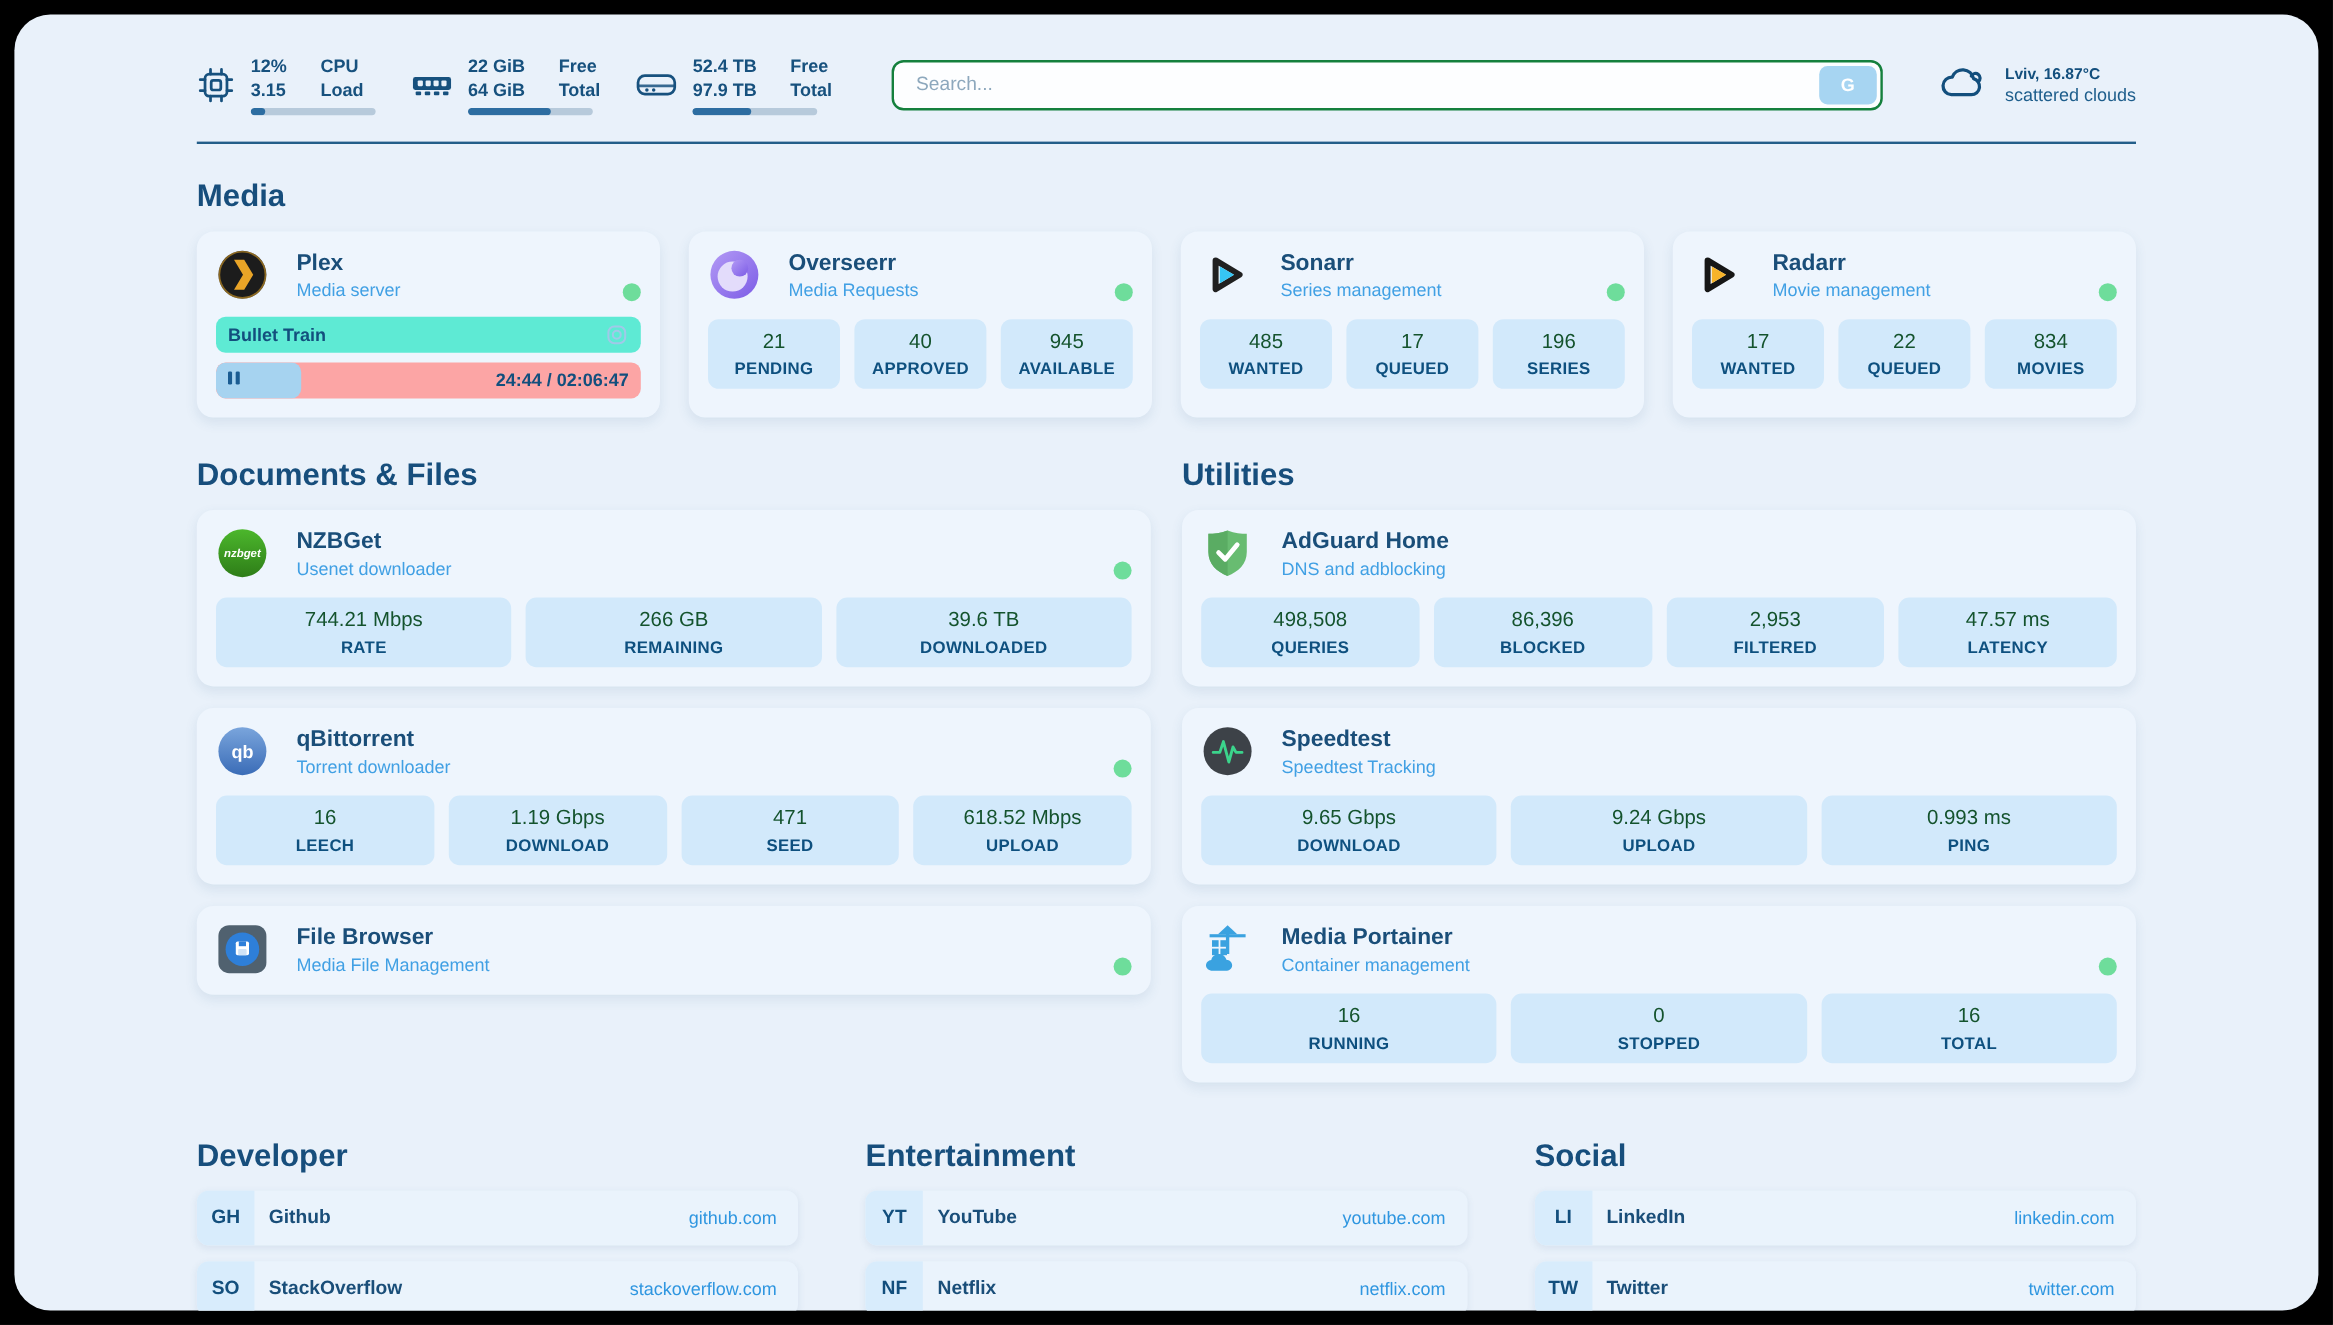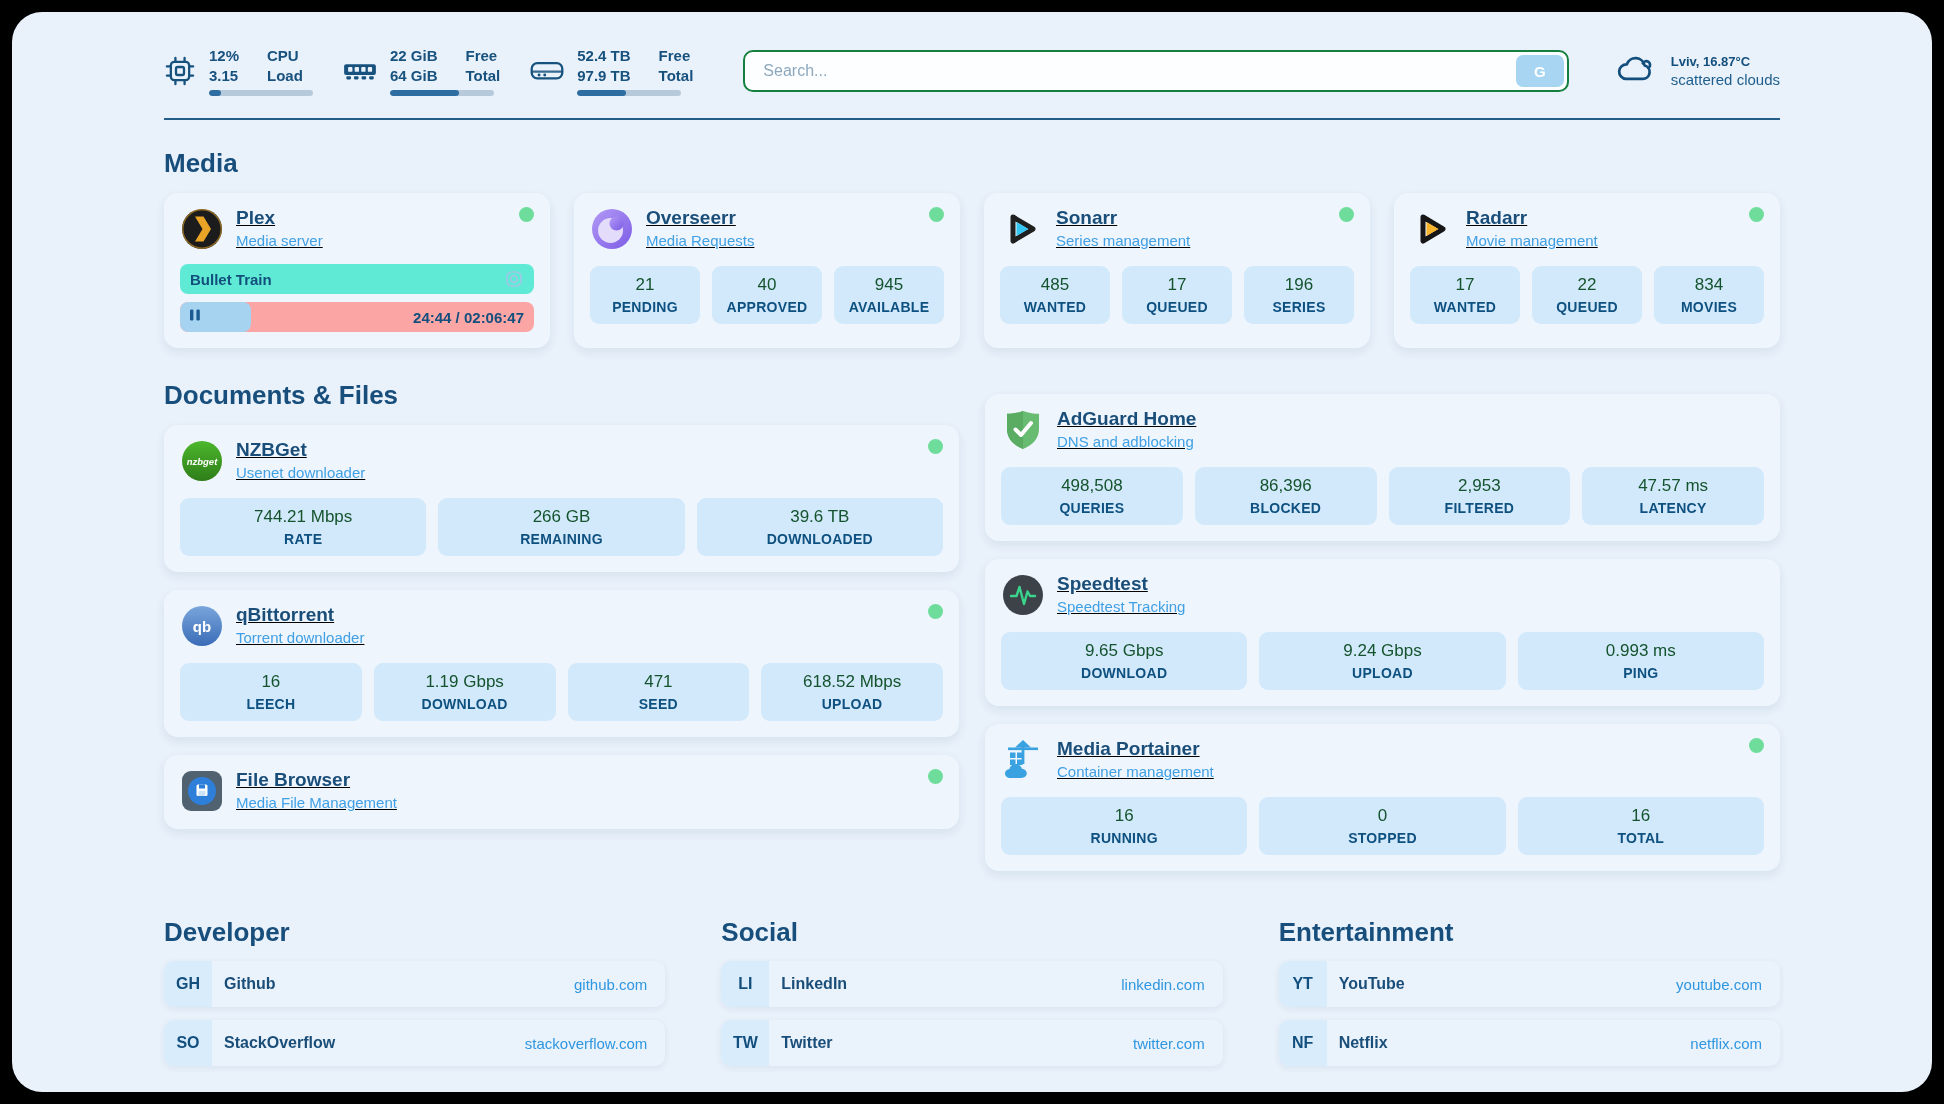--- a/index.html
+++ b/index.html
@@ -25,21 +25,21 @@
   .divider { margin-top:22px; border:none; border-top:2px solid #235e89; }
 
   
   h2.sect { font-size:26px; font-weight:700; color:#174e7c; }
   .media-sect { margin-top:28px; }
   .grid4 { display:grid; grid-template-columns:repeat(4,1fr); gap:24px; margin-top:14px; }
   .cols2 { display:grid; grid-template-columns:1fr 1fr; gap:26px; margin-top:32px; align-items:start; }
   .stack { display:flex; flex-direction:column; gap:18px; margin-top:14px; }
 
   .card { background:#eef5fd; border-radius:14px; padding:14px 16px 16px; box-shadow:0 4px 10px rgba(50,95,140,.10); cursor:pointer; }
-  .ahead { display:flex; align-items:flex-start; gap:12px;text-decoration:underline; }
+  .ahead { display:flex; align-items:flex-end; gap:23px; }
   .aicon svg { display:block; }
   .aname { font-size:19px; font-weight:700; color:#1a4e79; }
   .adesc { font-size:15px; color:#41a0e4; margin-top:3px; }
   .dot { margin-left:auto; width:15px; height:15px; border-radius:50%; background:#6edd9b; flex:0 0 auto; }
 
   .tiles { display:flex; gap:12px; margin-top:15px; }
   .tile { flex:1; background:#d2e9fb; border-radius:9px; height:58px; display:flex; flex-direction:column; align-items:center; justify-content:center; gap:4px; }
   .tv { font-size:17px; color:#14532d; font-weight:400; }
   .tl { font-size:14px; font-weight:800; color:#0e507f; letter-spacing:.02em; }
 
@@ -407,20 +407,21 @@
               <div class="aname">File Browser</div>
               <div class="adesc">Media File Management</div>
             </div>
             <span class="dot"></span>
           </div>
         </div>
       </div>
     </div>
 
     <div>
+      <h2 class="sect">Utilities</h2>
       <div class="stack">
 
         <div class="card">
           <div class="ahead">
             <span class="aicon">
               <svg width="44" height="44" viewBox="0 0 44 44">
                 <path d="M22 3c6 2.2 11.5 2.8 16 2.8V21c0 10-7 16.4-16 20-9-3.6-16-10-16-20V5.8C10.5 5.8 16 5.2 22 3z" fill="#68bc71"></path>
                 <path d="M22 3c-6 2.2-11.5 2.8-16 2.8V21c0 10 7 16.4 16 20z" fill="#5aac63"></path>
                 <path d="M14.5 21.5l5.5 5.5 10-12" stroke="#ffffff" stroke-width="4" fill="none" stroke-linecap="round" stroke-linejoin="round"></path>
               </svg>
@@ -528,42 +529,42 @@
       </div>
       <div class="lrow">
         <span class="lbadge">SO</span>
         <span class="lname">StackOverflow</span>
         <span class="lurl">stackoverflow.com</span>
       </div>
 
     </div>
 
     <div>
+      <h2 class="sect">Entertainment</h2>
+      <div class="lrow">
+        <span class="lbadge">YT</span>
+        <span class="lname">YouTube</span>
+        <span class="lurl">youtube.com</span>
+      </div>
+      <div class="lrow">
+        <span class="lbadge">NF</span>
+        <span class="lname">Netflix</span>
+        <span class="lurl">netflix.com</span>
+      </div>
+
+    </div>
+
+    <div>
       <h2 class="sect">Social</h2>
       <div class="lrow">
         <span class="lbadge">LI</span>
         <span class="lname">LinkedIn</span>
         <span class="lurl">linkedin.com</span>
       </div>
       <div class="lrow">
         <span class="lbadge">TW</span>
         <span class="lname">Twitter</span>
         <span class="lurl">twitter.com</span>
       </div>
     </div>
-
-    <div>
-      <h2 class="sect">Entertainment</h2>
-      <div class="lrow">
-        <span class="lbadge">YT</span>
-        <span class="lname">YouTube</span>
-        <span class="lurl">youtube.com</span>
-      </div>
-      <div class="lrow">
-        <span class="lbadge">NF</span>
-        <span class="lname">Netflix</span>
-        <span class="lurl">netflix.com</span>
-      </div>
-
-    </div>
   </div>
 
 </div>
 
 </body></html>

